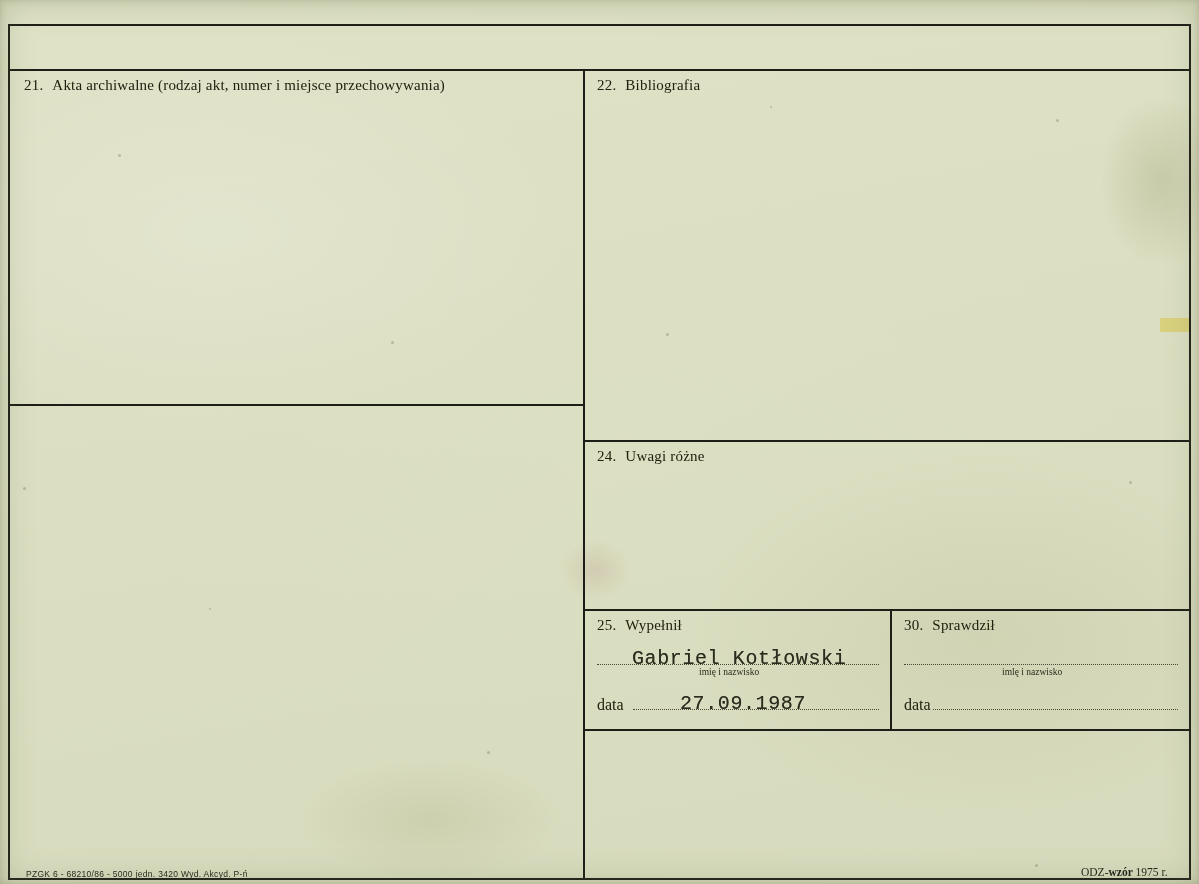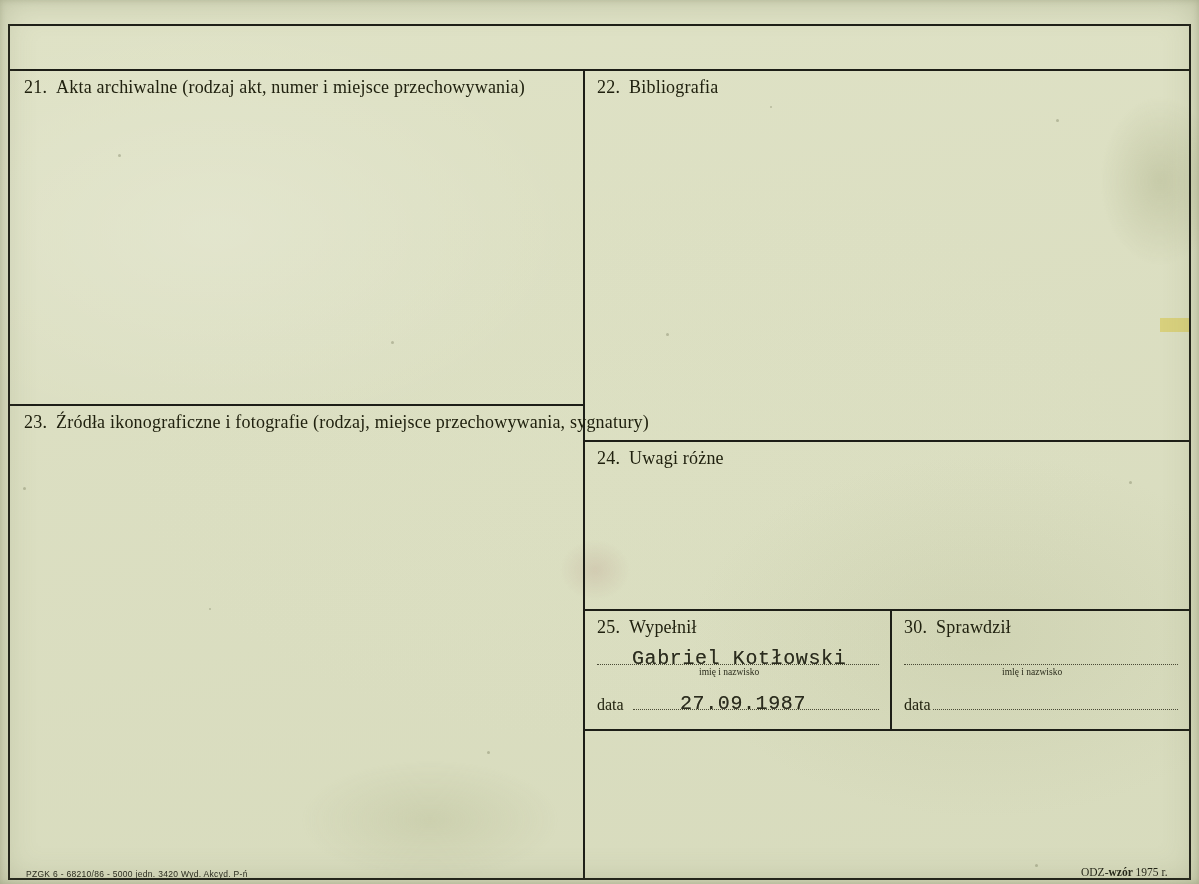--- a/index.html
+++ b/index.html
@@ -56,21 +56,21 @@
   
   .frame-line {
     position: absolute;
     background: #1d1e17;
     pointer-events: none;
   }
 
   .field-label {
     position: absolute;
     font-family: "Liberation Serif", serif;
-    font-size: 18px;
+    font-size: 15px;
     color: #20210f;
     letter-spacing: 0.2px;
     white-space: nowrap;
   }
   .field-label .num {
     letter-spacing: 0.2px;
   }
   .field-label .txt {
     margin-left: 9px;
   }
@@ -178,23 +178,20 @@
   <div class="field-label" style="left:24px;top:77px;">
     <span class="num">21.</span><span class="txt">Akta archiwalne (rodzaj akt, numer i miejsce przechowywania)</span>
   </div>
   <div style="position:absolute;left:24px;top:100px;width:545px;height:292px;font-family:'Liberation Mono',monospace;font-size:13px;color:#2b2c1e;white-space:pre-wrap;"></div>
 
   <div class="field-label" style="left:597px;top:77px;">
     <span class="num">22.</span><span class="txt">Bibliografia</span>
   </div>
   <div style="position:absolute;left:597px;top:100px;width:580px;height:328px;font-family:'Liberation Mono',monospace;font-size:13px;color:#2b2c1e;white-space:pre-wrap;"></div>
 
-  <div class="field-label" style="left:24px;top:412px;">
-    <span class="num">23.</span><span class="txt">Źródła ikonograficzne i fotografie (rodzaj, miejsce przechowywania, sygnatury)</span>
-  </div>
   <div style="position:absolute;left:24px;top:436px;width:545px;height:430px;font-family:'Liberation Mono',monospace;font-size:13px;color:#2b2c1e;white-space:pre-wrap;"></div>
 
   <div class="field-label" style="left:597px;top:448px;">
     <span class="num">24.</span><span class="txt">Uwagi różne</span>
   </div>
   <div style="position:absolute;left:597px;top:472px;width:580px;height:128px;font-family:'Liberation Mono',monospace;font-size:13px;color:#2b2c1e;white-space:pre-wrap;"></div>
 
   <div class="field-label" style="left:597px;top:617px;font-family:Liberation Serif, serif;">
     <span class="num">25.</span><span class="txt">Wypełnił</span>
   </div>

